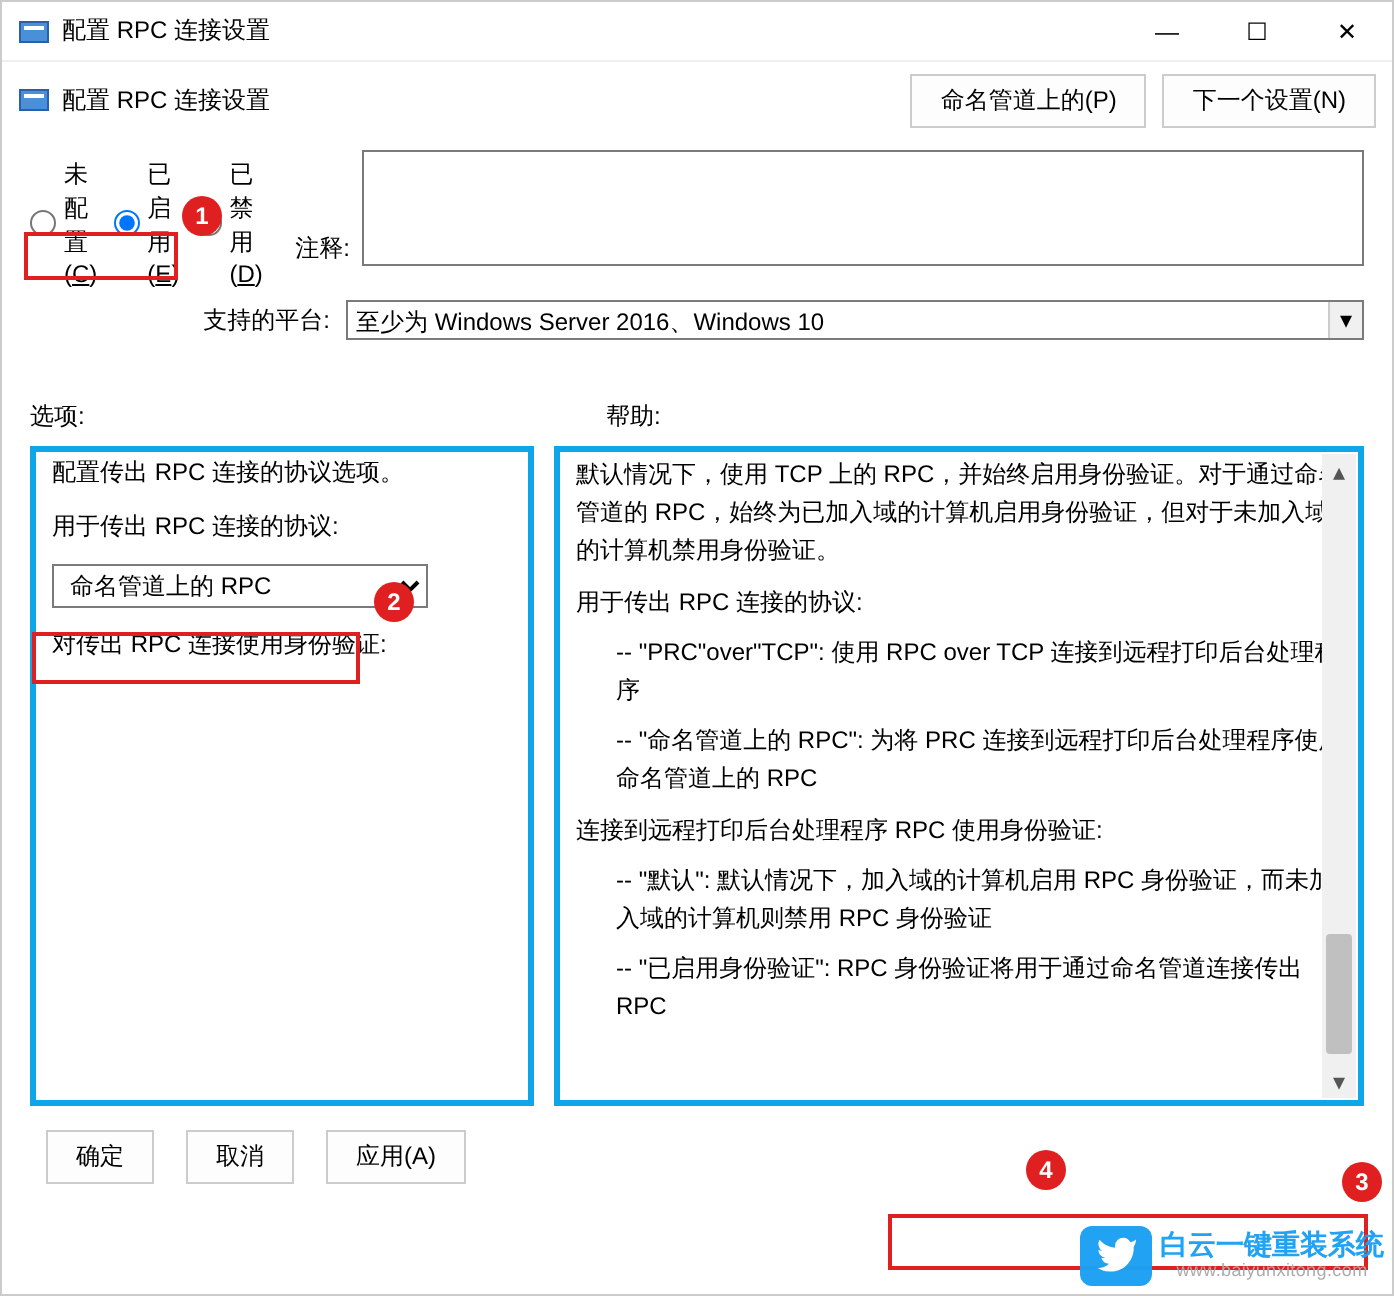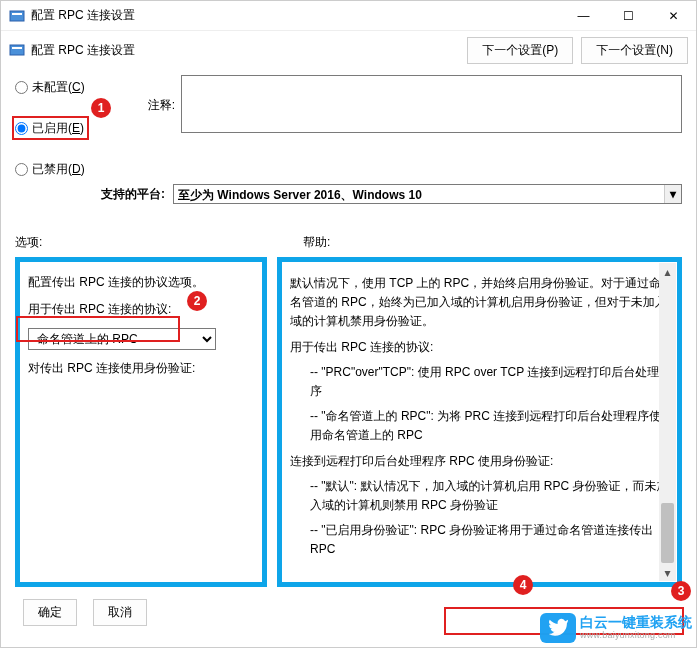--- a/index.html
+++ b/index.html
@@ -10,61 +10,61 @@
     .titlebar-title { flex: 1; font-size: 12px; color: #000; }
     .win-controls { display: flex; height: 100%; }
     .win-btn { width: 45px; height: 30px; display: flex; align-items: center; justify-content: center; background: transparent; border: none; cursor: pointer; }
     
     .toolbar { height: 38px; display: flex; align-items: center; padding: 4px 8px; }
     .toolbar-icon { width: 16px; height: 16px; margin-right: 6px; }
     .toolbar-title { flex: 1; font-size: 12px; }
     .btn { background: #fdfdfd; border: 1px solid #ccc; padding: 4px 14px; margin-left: 8px; cursor: pointer; font-size: 12px; }
     
     .state-row { display: flex; padding: 6px 14px 0 14px; gap: 12px; }
-    .state-col { width: 88px; display: flex; flex-direction: column; gap: 24px; padding-top: 4px; }
+    .state-col { width: 88px; display: flex; gap: 8px; padding-top: 4px; }
     .radio-wrap { display: flex; align-items: center; gap: 4px; }
     .radio-wrap input { margin: 0; }
     .radio-wrap label { font-size: 12px; cursor: pointer; }
     .radio-wrap label u { text-decoration: underline; }
     
     .comment-col { flex: 1; display: flex; flex-direction: column; }
-    .label-row { display: flex; align-items: center; gap: 6px; margin-bottom: 2px; }
+    .label-row { display: flex; align-items: flex-end; gap: 6px; margin-bottom: 2px; }
     .label-row .lbl { width: 60px; text-align: right; padding-top: 2px; }
     .comment-box { flex: 1; min-height: 58px; border: 1px solid #7a7a7a; background: #fff; padding: 2px; resize: none; font-family: inherit; }
     
-    .platform-row { display: flex; padding: 6px 14px 10px 14px; align-items: flex-start; font-weight: bold; }
+    .platform-row { display: flex; padding: 6px 14px 10px 14px; align-items: flex-start; }
     .platform-row .lbl { width: 158px; text-align: right; padding-right: 8px; padding-top: 2px; }
     .platform-box { flex: 1; border: 1px solid #7a7a7a; background: #fff; padding: 2px 4px; height: 20px; overflow: hidden; position: relative; }
     .scroll-btn { position: absolute; right: 0; top: 0; width: 17px; height: 100%; background: #f0f0f0; border-left: 1px solid #ccc; display:flex; align-items:center; justify-content:center; }
     
     .labels-row { display: flex; padding: 20px 14px 6px 14px; gap: 32px; }
     .labels-row .left { width: 256px; }
     .labels-row .right { flex: 1; }
     
     .panels { display: flex; padding: 0 14px 8px 14px; gap: 10px; height: 338px; }
-    .panel { border: 5px solid #0ea5e9; padding: 12px 8px; overflow: hidden; position: relative; }
+    .panel { border: 3px solid #0ea5e9; padding: 2px 8px; overflow: hidden; position: relative; }
     .panel.left { width: 252px; }
     .panel.right { flex: 1; overflow-y: auto; padding-right: 4px; }
     
     .opt-line { margin-bottom: 10px; }
     .select { border: 1px solid #7a7a7a; background: #fff; padding: 2px 4px; height: 22px; font-family: inherit; font-size: 12px; }
     .sel1 { width: 188px; }
     .sel2 { width: 140px; }
     
     .help-p { margin-bottom: 6px; line-height: 1.6; }
     .indent { padding-left: 20px; }
     
     .bottom-bar { height: 34px; display: flex; align-items: center; justify-content: flex-start; padding: 0 14px; gap: 8px; }
     
     .red-box { border: 2px solid #e02020; position: absolute; pointer-events: none; }
     .red-circle { width: 20px; height: 20px; border-radius: 50%; background: #e02020; color: #fff; display: flex; align-items: center; justify-content: center; font-weight: bold; position: absolute; pointer-events: none; font-size: 12px; }
     
     .watermark { position: absolute; right: 4px; bottom: 4px; display: flex; align-items: center; gap: 4px; opacity: 0.98; pointer-events: none; }
     .wm-logo { width: 36px; height: 30px; background: #1da1f2; border-radius: 6px; display: flex; align-items: center; justify-content: center; }
-    .wm-text { display:flex; flex-direction: column; line-height:1.1; }
+    .wm-text { display:flex; flex-direction: column; line-height:1.1;text-align:center; }
     .wm-line1 { color: #1da1f2; font-size: 14px; font-weight: bold; }
     .wm-line2 { color: #aaa; font-size: 9px; letter-spacing: 0.2px; }
     
     .vscroll { position: absolute; right: 1px; top: 1px; bottom: 1px; width: 17px; background: #f0f0f0; }
     .vscroll .thumb { position: absolute; left: 2px; right: 2px; top: 240px; height: 60px; background: #c0c0c0; border-radius: 2px; }
     .vscroll .arr { position:absolute; left:0; right:0; height:17px; display:flex; align-items:center; justify-content:center; color:#555; }
     .vscroll .arr.up { top:0; }
     .vscroll .arr.down { bottom:0; }
   </style>
 </head>
@@ -92,21 +92,21 @@
 </div>
 
 <div class="toolbar">
   <span class="toolbar-icon">
     <svg viewBox="0 0 16 16">
         <rect x="1" y="3" width="14" height="10" fill="#4a90d9" stroke="#2a5faa"></rect>
         <rect x="3" y="5" width="10" height="2" fill="#fff"></rect>
       </svg>
   </span>
   <span class="toolbar-title">配置 RPC 连接设置</span>
-  <button class="btn">下一个设置(P)</button>
+  <button class="btn">命名管道上的(P)</button>
   <button class="btn">下一个设置(N)</button>
 </div>
 
 <div class="state-row">
   <div class="state-col">
     <div class="radio-wrap">
       <input type="radio" name="st" id="r1" style="">
       <label for="r1"><span>未配置(<u>C</u>)</span></label>
     </div>
     <div class="radio-wrap">
@@ -162,20 +162,21 @@
       <div class="arr up">▴</div>
       <div class="thumb"></div>
       <div class="arr down">▾</div>
     </div>
   </div>
 </div>
 
 <div class="bottom-bar">
   <button class="btn">确定</button>
   <button class="btn">取消</button>
+  <button class="btn">应用(A)</button>
 </div>
 
 <div class="red-box" style="left:11px; top:115px; width:77px; height:24px;"></div>
 <div class="red-circle" style="left:90px; top:97px;">1</div>
 
 <div class="red-box" style="left:15px; top:315px; width:164px; height:26px;"></div>
 <div class="red-circle" style="left:186px; top:290px;">2</div>
 
 <div class="red-box" style="left:443px; top:606px; width:240px; height:28px;"></div>
 <div class="red-circle" style="left:670px; top:580px;">3</div>

